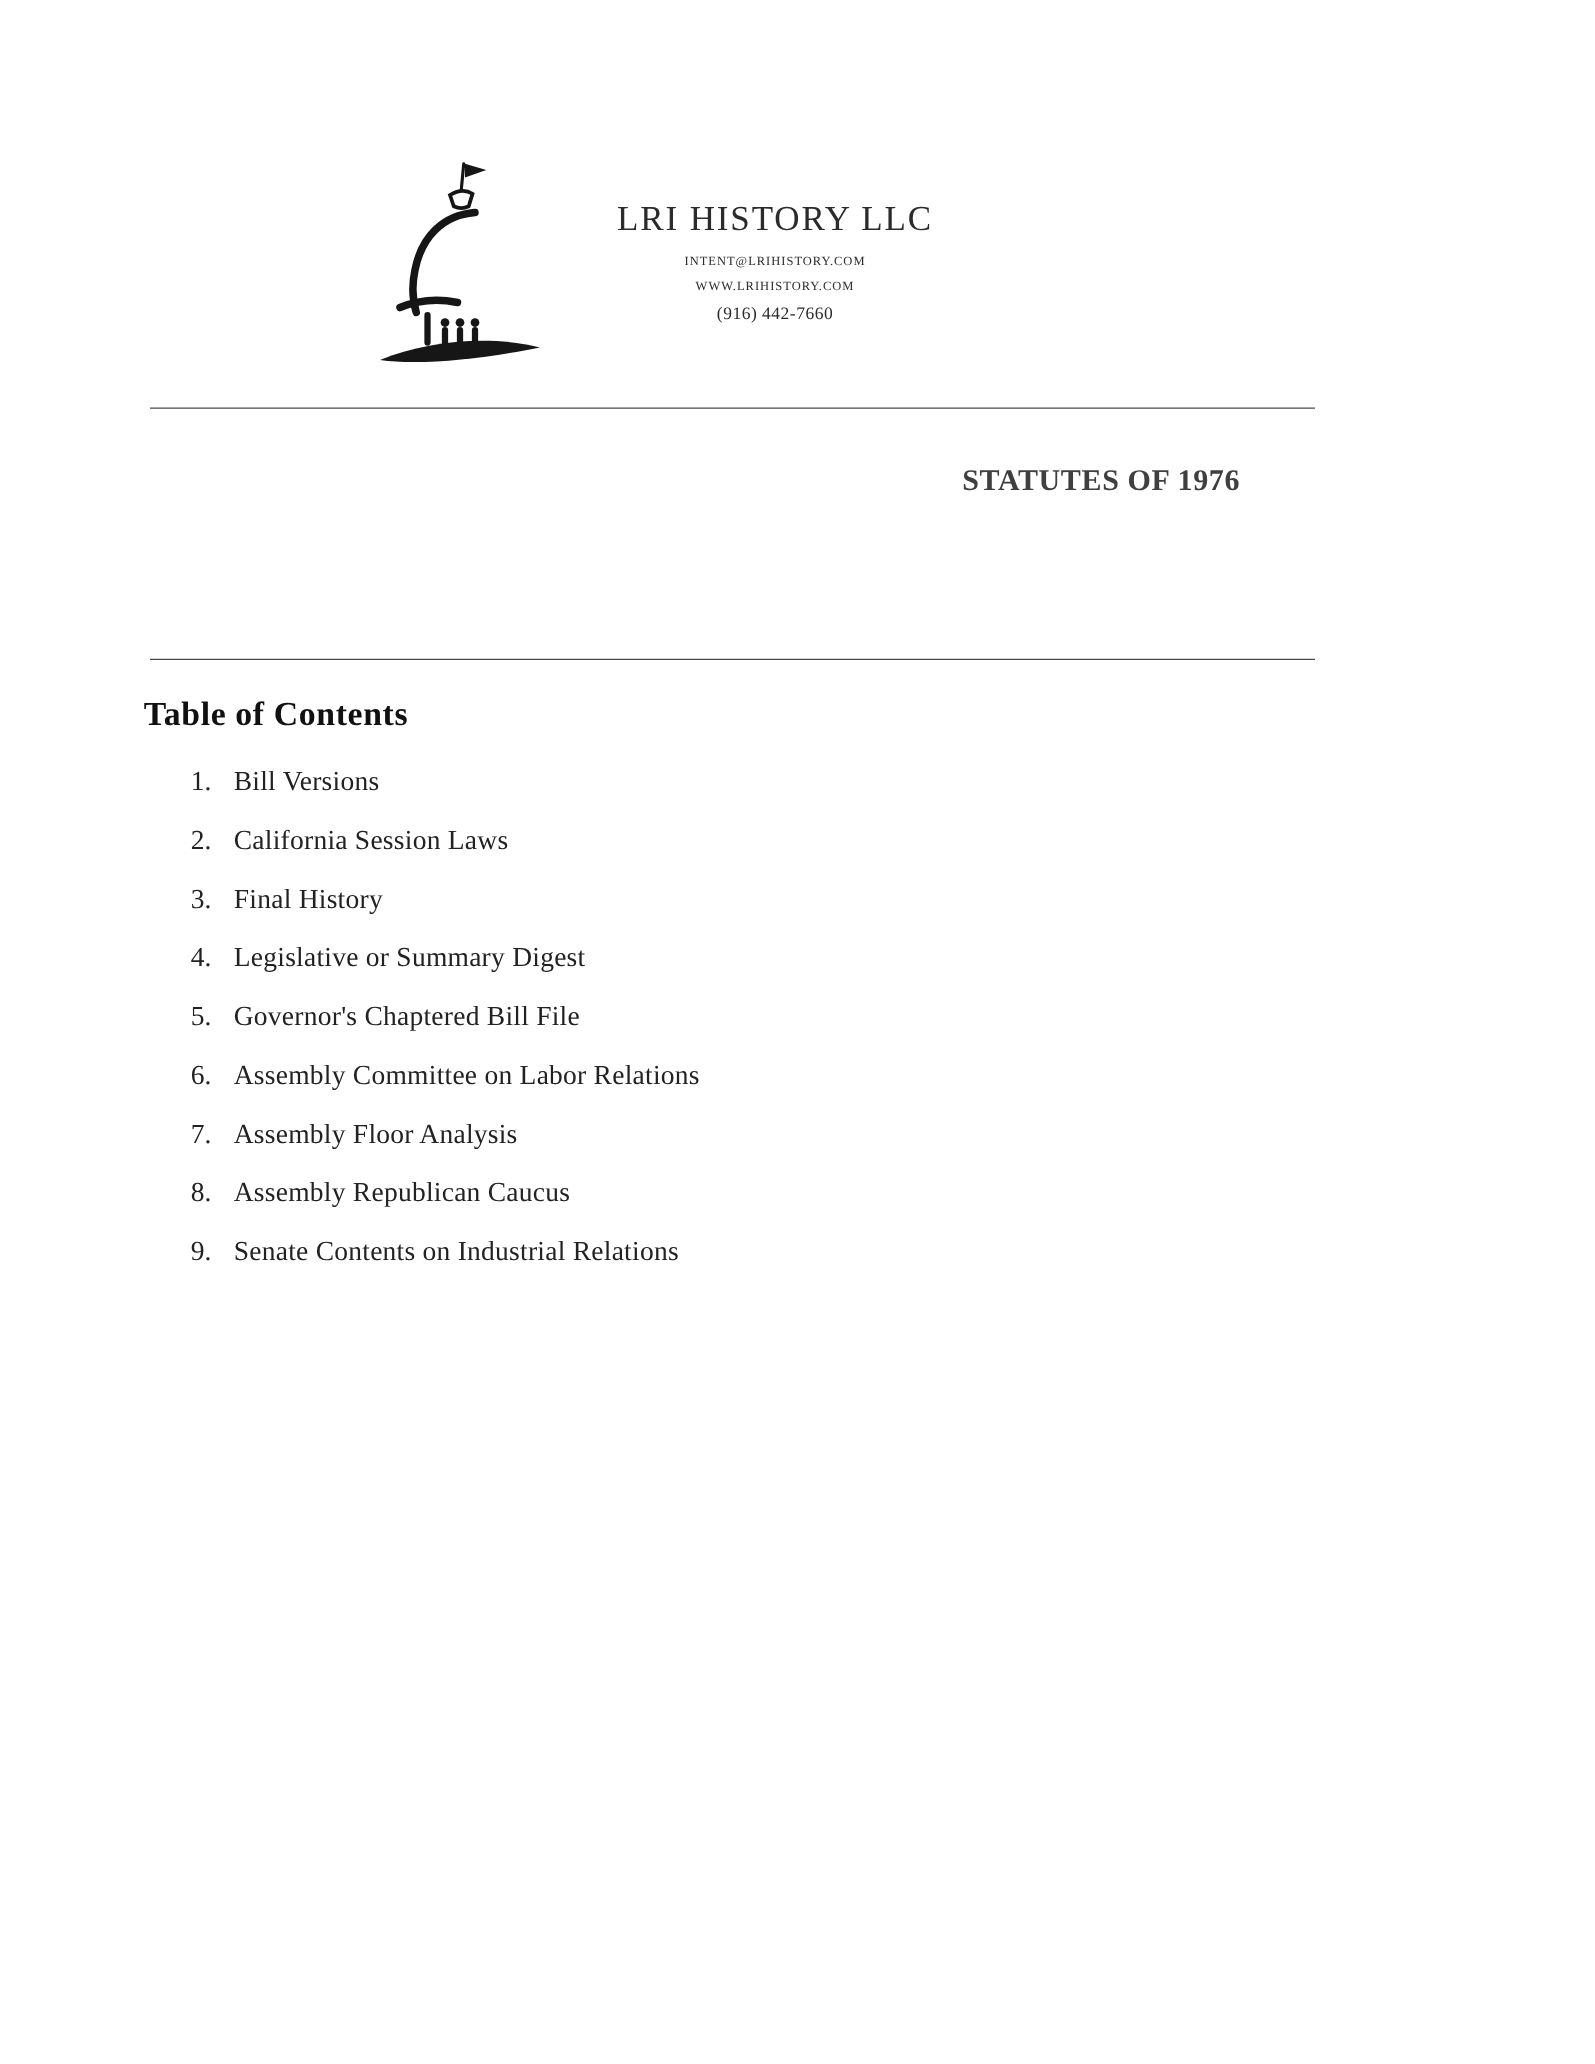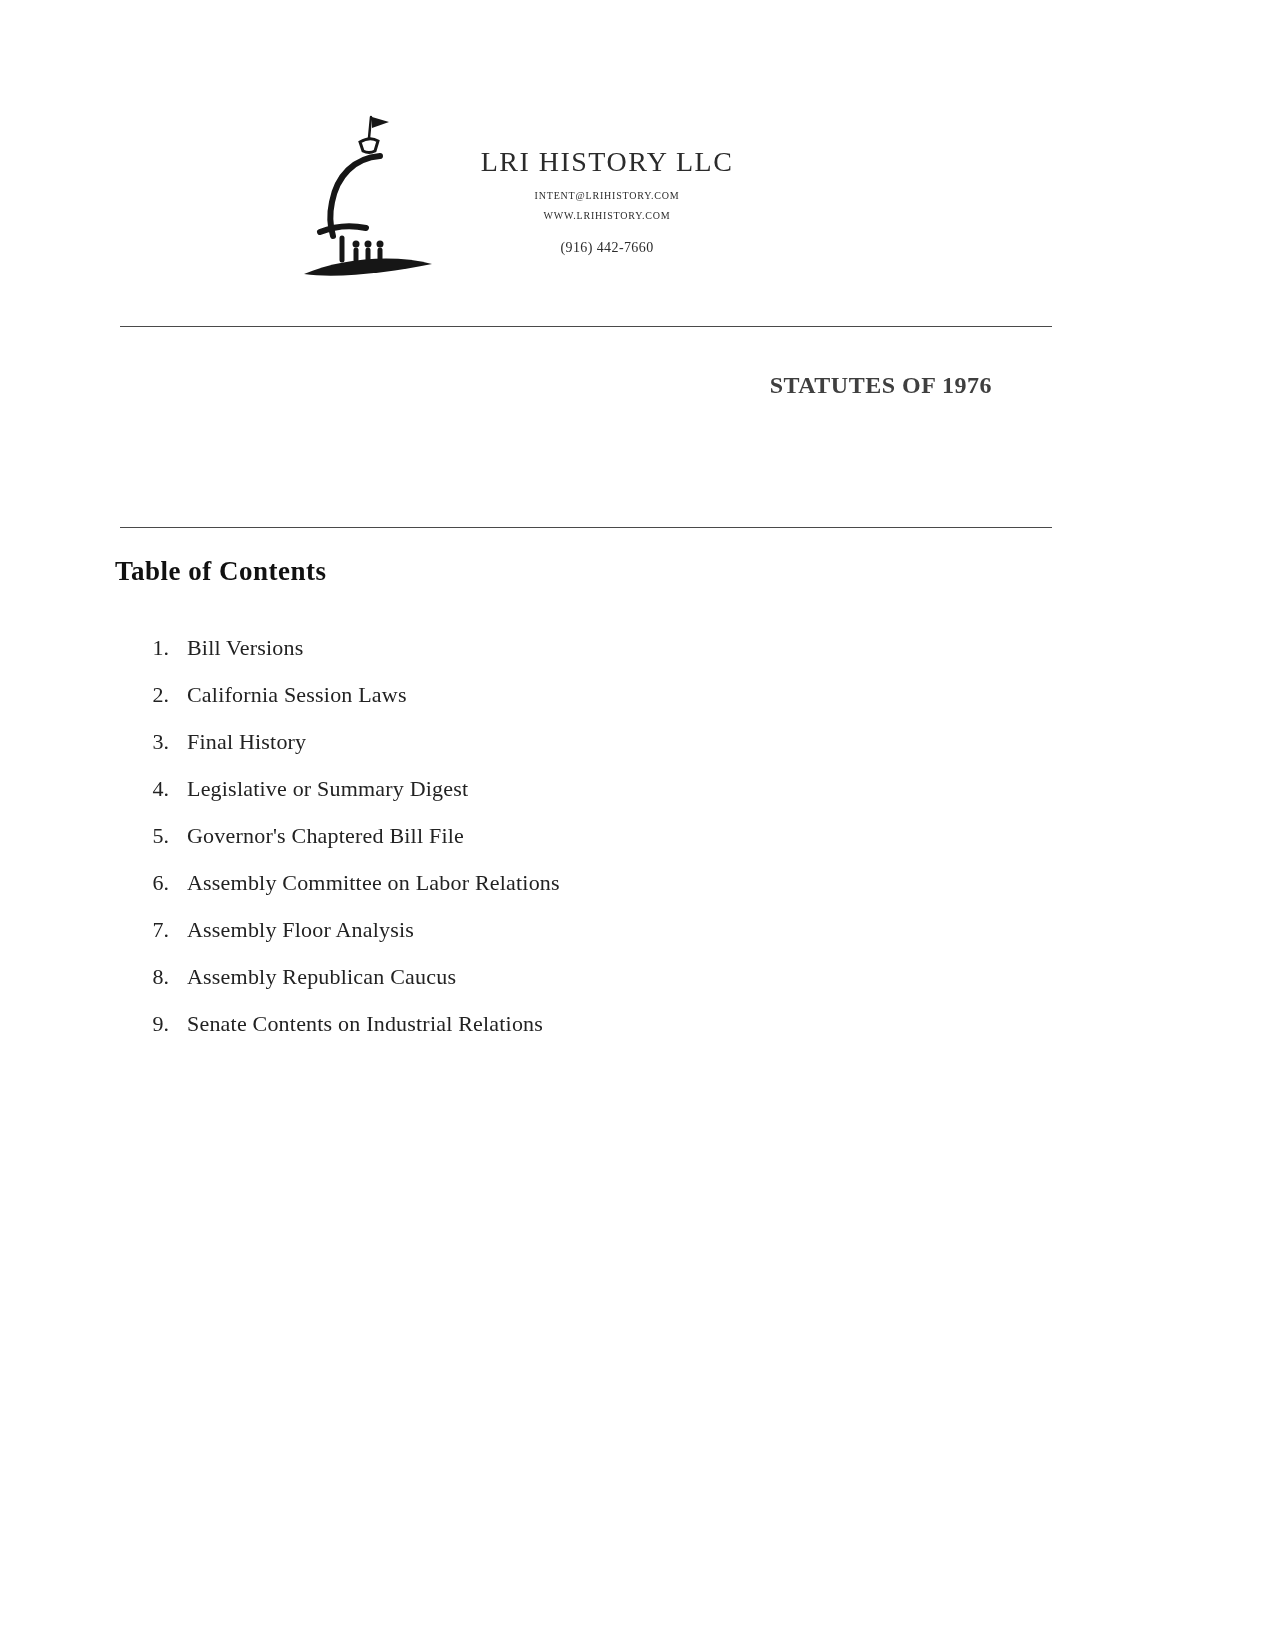--- a/index.html
+++ b/index.html
@@ -9,33 +9,33 @@
     height: 1651px;
     background: #ffffff;
     font-family: "Liberation Serif", serif;
     color: #1a1a1a;
     overflow: hidden;
   }
 
   
   .letterhead {
     position: absolute;
-    top: 114px;
+    top: 128px;
     left: 292px;
     display: flex;
     align-items: flex-start;
-    gap: 15px;
+    gap: 28px;
     justify-content: center;
   }
   .logo-wrap { width: 150px; height: 170px; flex: 0 0 auto; }
   .logo-wrap svg { width: 100%; height: 100%; }
   .company-block { text-align: center; padding-top: 32px; min-width: 300px; color: #2b2b2b; }
   .company-name { font-size: 28px; letter-spacing: 1.5px; margin-bottom: 12px; }
   .company-contact { font-size: 10px; letter-spacing: 0.8px; margin-top: 9px; }
-  .company-phone { font-size: 14px; letter-spacing: 0.4px; margin-top: 19px; }
+  .company-phone { font-size: 14px; letter-spacing: 0.4px; margin-top: 9px; }
 
   
   .rule {
     position: absolute;
     left: 120px;
     right: 224px;
     border-top: 1.5px solid #4a4a4a;
     height: 0;
   }
   .rule-top { top: 326px; }
@@ -55,21 +55,21 @@
   }
   .title-block div { white-space: pre; }
 
   
   .toc { position: absolute; top: 556px; left: 115px; right: 120px; }
   .toc-heading {
     font-size: 27px;
     font-weight: bold;
     color: #111111;
     letter-spacing: 0.5px;
-    margin-bottom: 50px;
+    margin-bottom: 27px;
   }
   .toc-list { list-style: none; margin: 0; padding: 0; }
   .toc-item {
     display: flex;
     align-items: baseline;
     font-size: 22px;
     color: #222222;
     margin-bottom: 25px;
     line-height: 22px;
   }

